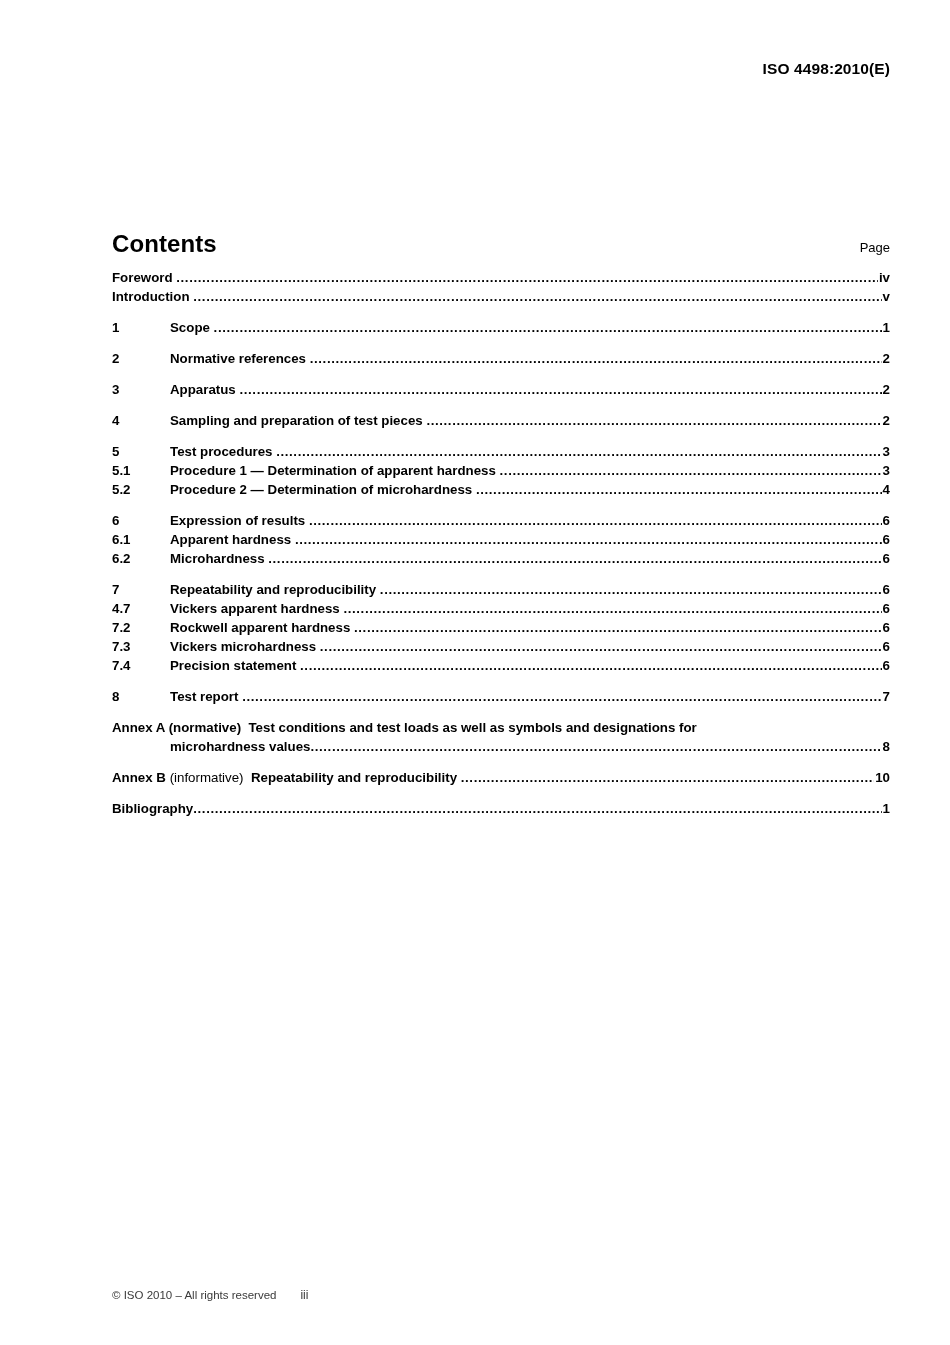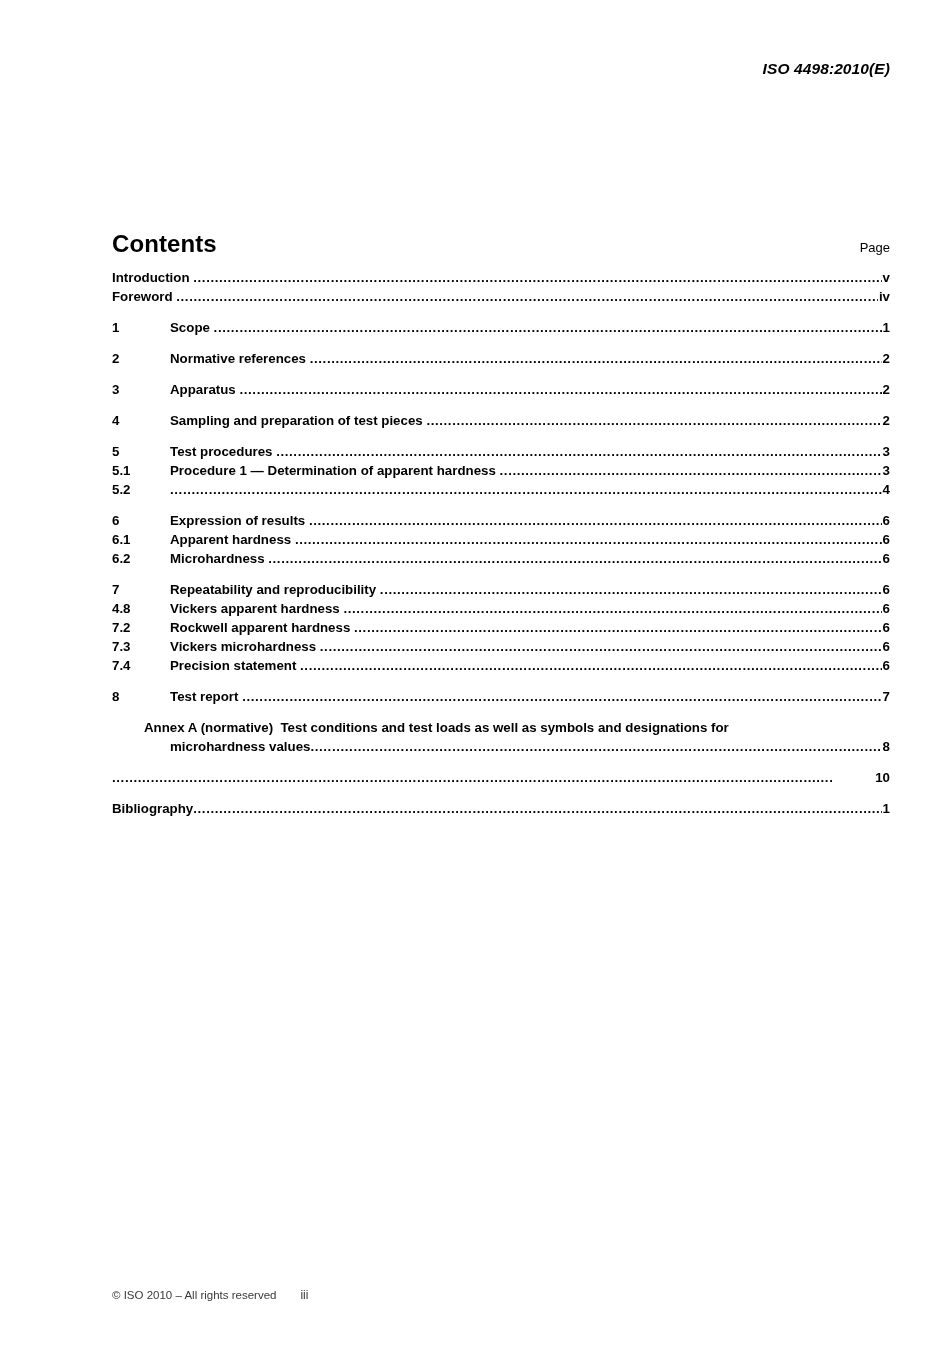--- a/index.html
+++ b/index.html
@@ -20,21 +20,20 @@
   
   .doc-header {
     position: absolute;
     top: 60px;
     left: 112px;
     width: 778px;
     text-align: right;
     font-size: 15.5px;
     font-weight: bold;
     letter-spacing: 0.1px;
-    font-style: italic;
   }
 
   
   .contents-head {
     position: absolute;
     top: 208px;
     left: 112px;
     width: 778px;
     display: flex;
     align-items: baseline;
@@ -97,21 +96,20 @@
   .pageno {
     flex: 0 0 auto;
     text-align: right;
     padding-left: 1px;
   }
   .annex-block { margin-top: 12px; }
   .annex-line1 {
     line-height: 19px;
     font-weight: bold;
     white-space: nowrap;
-    margin-left: 32px;
   }
   .annex-line2 {
     display: flex;
     align-items: baseline;
     line-height: 19px;
     font-weight: bold;
     white-space: nowrap;
     padding-left: 58px;
   }
 
@@ -141,28 +139,28 @@
 
   <div class="doc-header">ISO 4498:2010(E)</div>
 
   <div class="contents-head">
     <div class="contents-title">Contents</div>
     <div class="page-label">Page</div>
   </div>
 
   <div class="toc" id="toc-list">
       <div class="toc-row">
+        <span class="label">Foreword&nbsp;</span>
+        <span class="leader"></span>
+        <span class="pageno">iv</span>
+      </div>
+      <div class="toc-row">
         <span class="label">Introduction&nbsp;</span>
         <span class="leader"></span>
         <span class="pageno">v</span>
-      </div>
-      <div class="toc-row">
-        <span class="label">Foreword&nbsp;</span>
-        <span class="leader"></span>
-        <span class="pageno">iv</span>
       </div>
       <div class="toc-row gap-before">
         <span class="num">1</span>
         <span class="label">Scope&nbsp;</span>
         <span class="leader"></span>
         <span class="pageno">1</span>
       </div>
       <div class="toc-row gap-before">
         <span class="num">2</span>
         <span class="label">Normative references&nbsp;</span>
@@ -188,20 +186,21 @@
         <span class="pageno">3</span>
       </div>
       <div class="toc-row">
         <span class="num">5.1</span>
         <span class="label">Procedure 1 — Determination of apparent hardness&nbsp;</span>
         <span class="leader"></span>
         <span class="pageno">3</span>
       </div>
       <div class="toc-row">
         <span class="num">5.2</span>
+        <span class="label">Procedure 2 — Determination of microhardness&nbsp;</span>
         <span class="leader"></span>
         <span class="pageno">4</span>
       </div>
       <div class="toc-row gap-before">
         <span class="num">6</span>
         <span class="label">Expression of results&nbsp;</span>
         <span class="leader"></span>
         <span class="pageno">6</span>
       </div>
       <div class="toc-row">
@@ -216,21 +215,21 @@
         <span class="leader"></span>
         <span class="pageno">6</span>
       </div>
       <div class="toc-row gap-before">
         <span class="num">7</span>
         <span class="label">Repeatability and reproducibility&nbsp;</span>
         <span class="leader"></span>
         <span class="pageno">6</span>
       </div>
       <div class="toc-row">
-        <span class="num">4.8</span>
+        <span class="num">4.7</span>
         <span class="label">Vickers apparent hardness&nbsp;</span>
         <span class="leader"></span>
         <span class="pageno">6</span>
       </div>
       <div class="toc-row">
         <span class="num">7.2</span>
         <span class="label">Rockwell apparent hardness&nbsp;</span>
         <span class="leader"></span>
         <span class="pageno">6</span>
       </div>
@@ -254,20 +253,21 @@
       </div>
       <div class="annex-block">
         <div class="annex-line1"><span>Annex A </span><span class="kind">(normative)</span><span>&nbsp; Test conditions and test loads as well as symbols and designations for</span></div>
         <div class="annex-line2">
           <span>microhardness values</span>
           <span class="leader"></span>
           <span class="pageno">8</span>
         </div>
       </div>
       <div class="toc-row gap-before">
+        <span class="label"><span>Annex B </span><span class="kind">(informative)</span><span>&nbsp; Repeatability and reproducibility&nbsp;</span></span>
         <span class="leader"></span>
         <span class="pageno">10</span>
       </div>
       <div class="toc-row gap-before">
         <span class="label">Bibliography</span>
         <span class="leader"></span>
         <span class="pageno">1</span>
       </div>
     </div>
 

